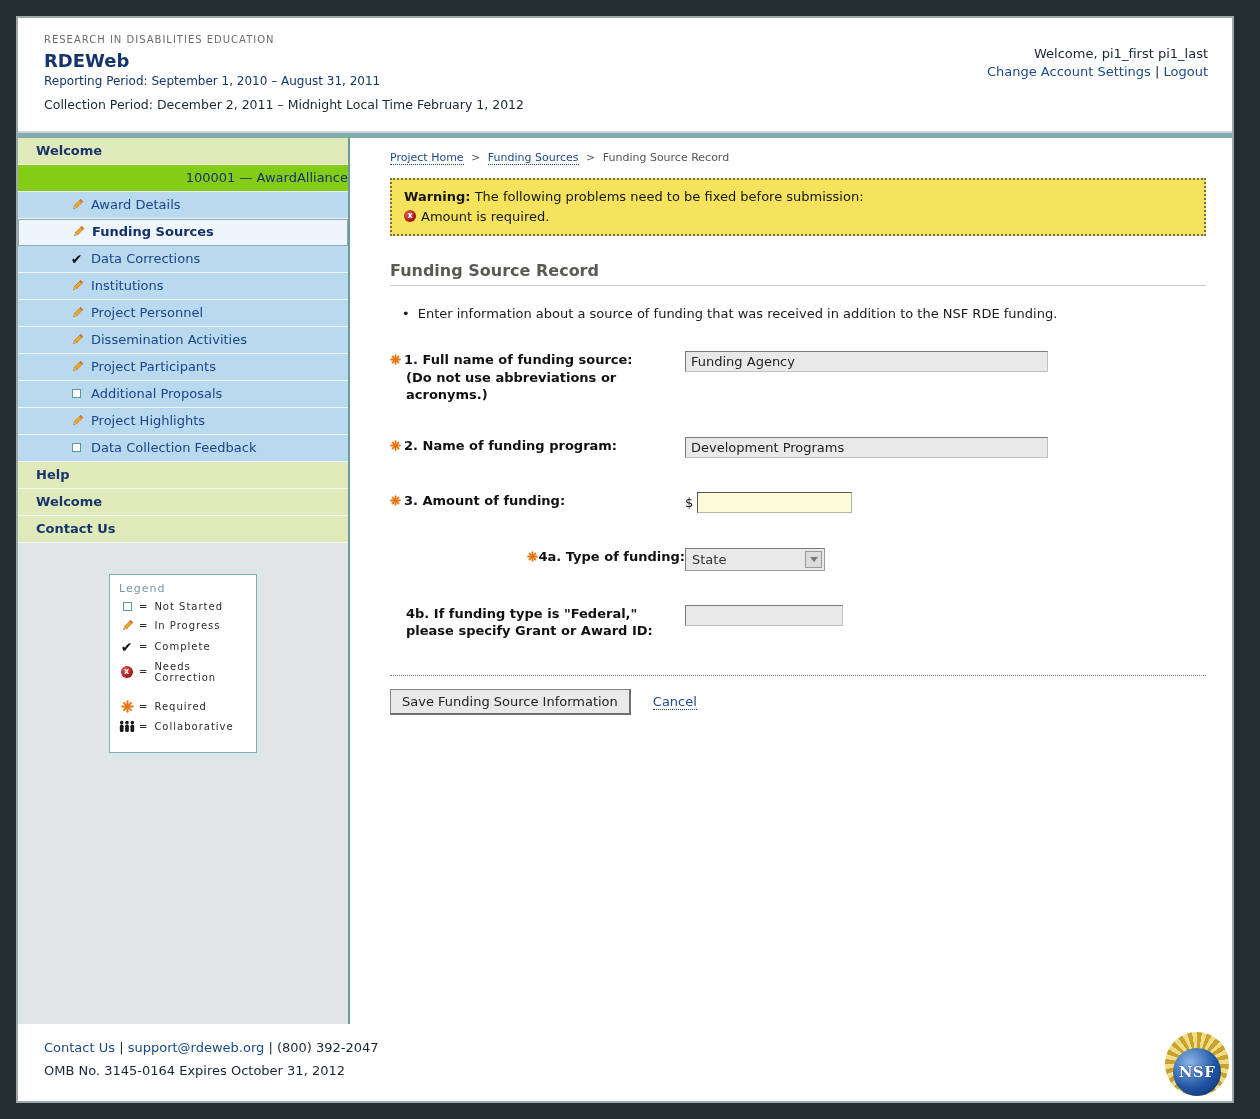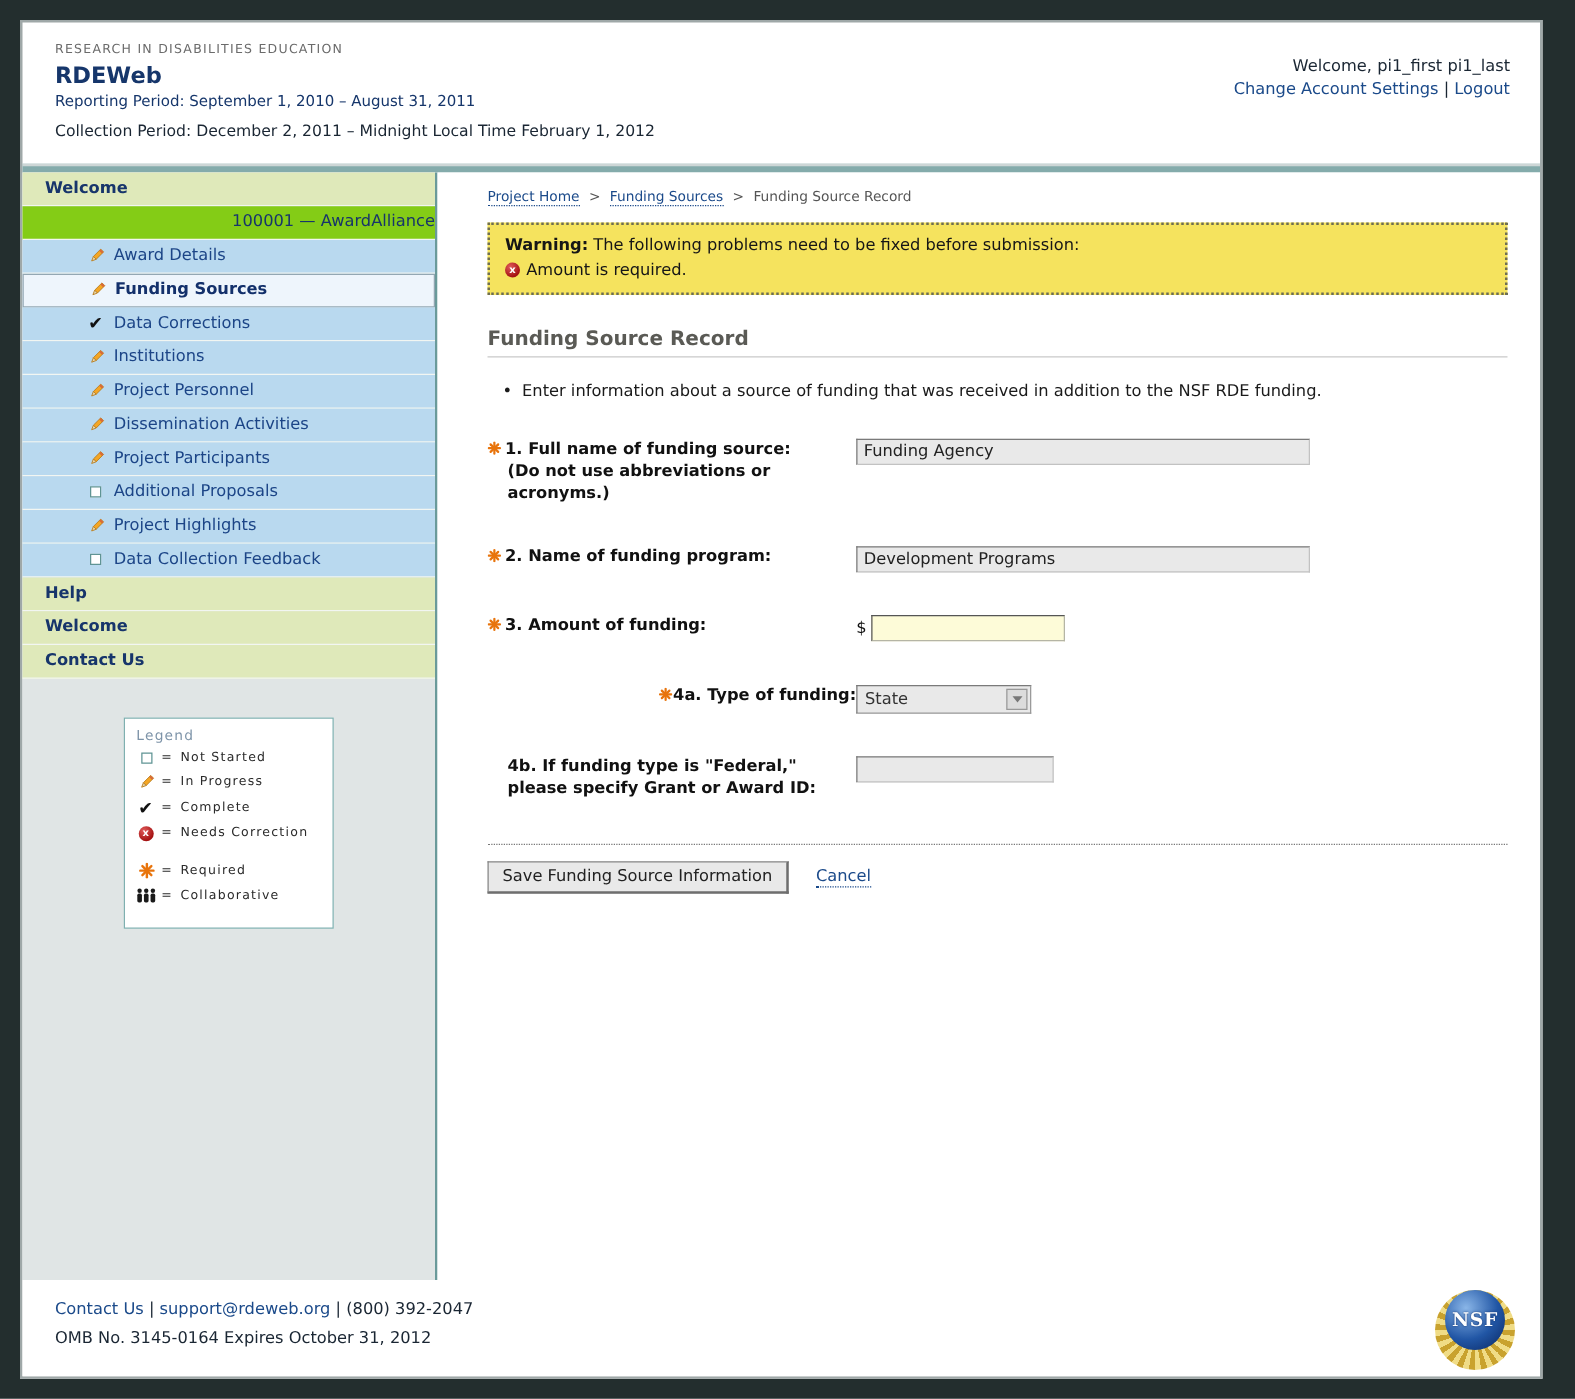--- a/index.html
+++ b/index.html
@@ -46,21 +46,21 @@
   .nav li.sub { background:#b9d9ef; padding-left:50px; }
   .nav li.selected {
     background:#eef5fc; font-weight:bold; color:#13306b;
     border:1px solid #93a7b3; border-bottom:1px solid #93a7b3;
   }
   .nav .nav-icon { width:17px; display:inline-flex; justify-content:center; margin-right:6px; flex-shrink:0; }
   .check-glyph { color:#111; font-size:14px; line-height:1; }
   .square-glyph { width:9px; height:9px; border:1px solid #5f9494; background:#fff; display:inline-block; }
   
   .legend-box {
-    width:168px; margin:31px auto 0 auto;
+    width:148px; margin:31px auto 0 auto;
     background:#fff; border:1px solid #7fb0b0;
     padding:7px 9px 12px 9px;
   }
   .legend-title { font-size:11px; color:#7d93a8; letter-spacing:1px; margin-bottom:6px; }
   .legend-row { display:flex; align-items:center; font-size:10px; letter-spacing:1px; color:#2a2a2a; margin-bottom:7px; }
   .legend-row .l-icon { width:16px; display:inline-flex; justify-content:center; margin-right:4px; flex-shrink:0; }
   .legend-row .l-eq { margin-right:6px; }
   .legend-gap { margin-top:17px; }
   .err-circle {
     width:12px; height:12px; border-radius:50%;
@@ -115,24 +115,24 @@
   .save-btn {
     font-size:13px; color:#222; background:#e9e9e9;
     border:1px solid #888; border-right:2px solid #6e6e6e; border-bottom:2px solid #6e6e6e;
     padding:4px 11px; cursor:pointer; font-family:"DejaVu Sans", sans-serif;
   }
   .cancel-link { margin-left:22px; font-size:13px; color:#1b4a8a; text-decoration:none; border-bottom:1px dotted #1b4a8a; cursor:pointer; }
   
   .footer { height:78px; background:#fff; position:relative; padding:16px 0 0 26px; font-size:13px; color:#1a2633; }
   .footer-line1 { margin-bottom:8px; }
   .nsf-logo {
-    position:absolute; right:20px; bottom:5px;
+    position:absolute; right:3px; bottom:5px;
     width:64px; height:64px; border-radius:50%;
     background:repeating-conic-gradient(#c9a22e 0deg 9deg, #f0dc86 9deg 18deg);
-    display:flex; align-items:flex-start; justify-content:center;
+    display:flex; align-items:flex-end; justify-content:center;
   }
   .nsf-globe {
     width:48px; height:48px; border-radius:50%;
     background:radial-gradient(circle at 35% 30%, #8ab6e8, #2156a5 55%, #0b2a66 95%);
     display:flex; align-items:center; justify-content:center;
     color:#fff; font-family:"DejaVu Serif", serif; font-size:15px; font-weight:bold; letter-spacing:0.5px;
     text-shadow:0 0 2px #0b2a66;
   }
 </style>
 </head>

